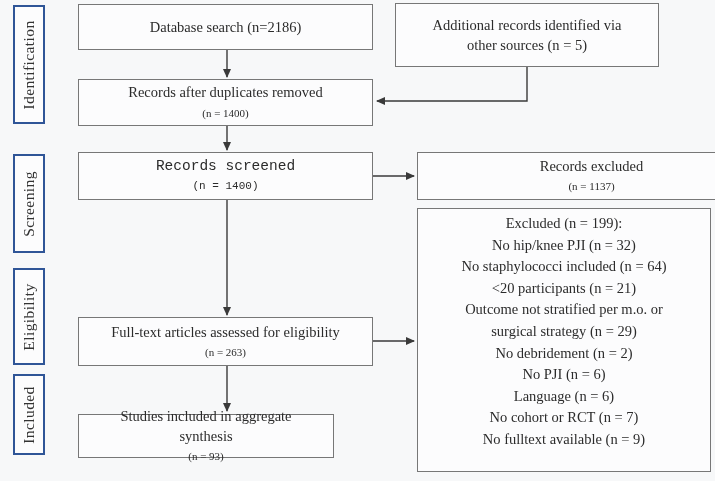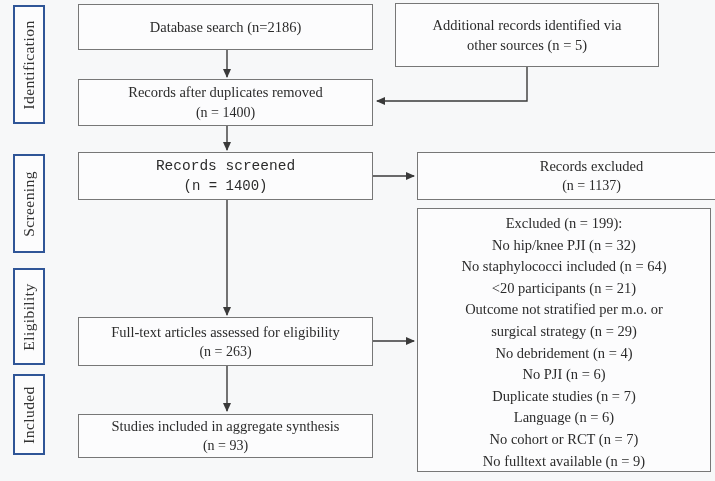--- a/index.html
+++ b/index.html
@@ -62,29 +62,29 @@
     background:var(--box-fill,#FCFCFD);
     display:flex;
     flex-direction:column;
     align-items:center;
     justify-content:center;
     text-align:center;
     font-size:14.5px;
     line-height:20px;
     padding:2px 17px;
   }
-  .node .count{font-size:14px;}
+  .node .count{font-size:11px;}
 
   #box-database        {left:78px;  top:4px;   width:295px; height:46px;}
   #box-additional      {left:395px; top:3px;   width:264px; height:64px; padding:2px 20px;}
   #box-duplicates      {left:78px;  top:79px;  width:295px; height:47px;justify-content:space-between;}
   #box-screened        {left:78px;  top:152px; width:295px; height:48px;font-family:Liberation Mono, monospace;}
   #box-excluded        {left:417px; top:152px; width:349px; height:48px;}
   #box-fulltext        {left:78px;  top:317px; width:295px; height:49px;}
-  #box-included        {left:78px;  top:414px; width:295px; height:44px;}
+  #box-included        {left:78px;  top:414px; width:256px; height:44px;}
 
   #box-exclusion-reasons{
     left:417px; top:208px; width:294px; height:264px;
     justify-content:flex-start;
     padding:4px 28px;
     line-height:21.6px;
   }
   #stage-identification{top:5px;   height:119px;}
   #stage-screening     {top:154px; height:99px;}
   #stage-eligibility   {top:268px; height:97px;}
@@ -145,23 +145,22 @@
     <div>Records excluded</div>
     <div class="count">(n = 1137)</div>
   </div>
 
   <div class="node" id="box-exclusion-reasons">
     <div>Excluded (n = 199):</div>
     <div>No hip/knee PJI (n = 32)</div>
     <div>No staphylococci included (n = 64)</div>
     <div>&lt;20 participants (n = 21)</div>
     <div>Outcome not stratified per m.o. or surgical strategy (n = 29)</div>
-    <div>No debridement (n = 4)</div>
+    <div>No debridement (n = 2)</div>
     <div>No PJI (n = 6)</div>
-    <div>Duplicate studies (n = 7)</div>
     <div>Language (n = 6)</div>
     <div>No cohort or RCT (n = 7)</div>
     <div>No fulltext available (n = 9)</div>
   </div>
 
   <div class="node" id="box-fulltext">
     <div>Full-text articles assessed for eligibility</div>
     <div class="count">(n = 263)</div>
   </div>
 

